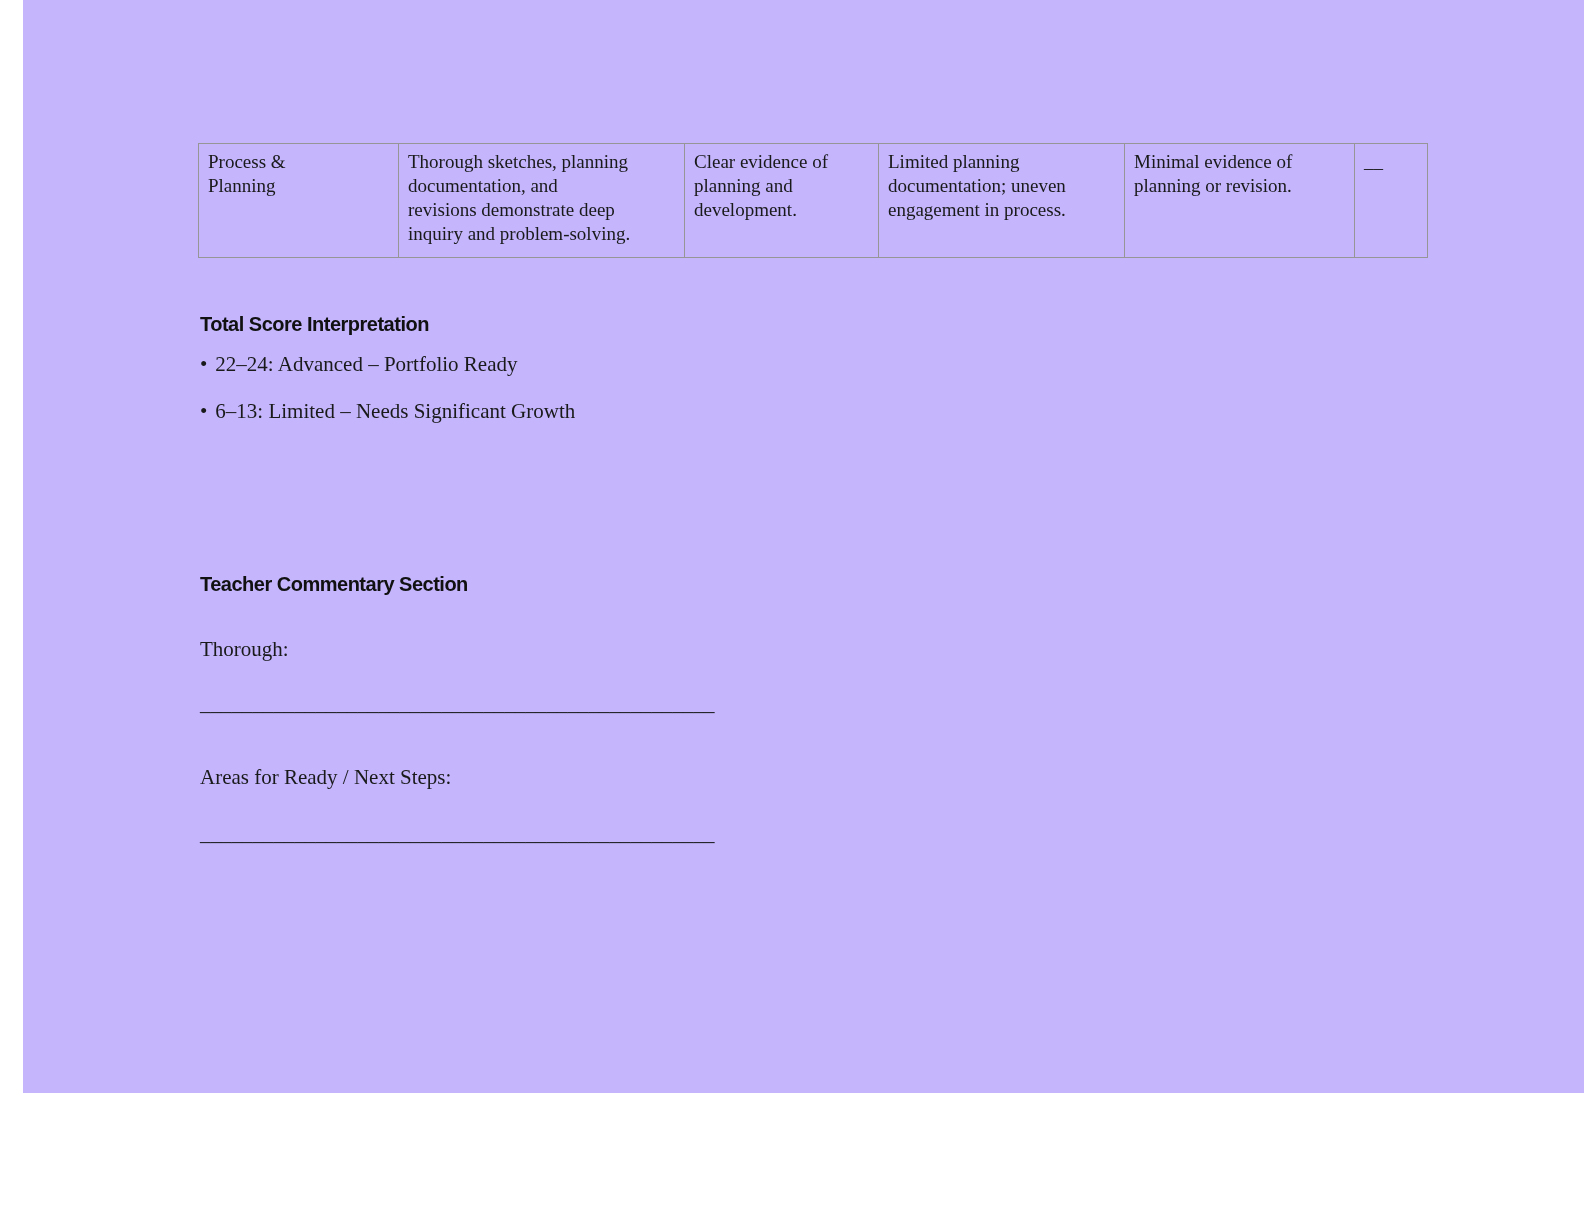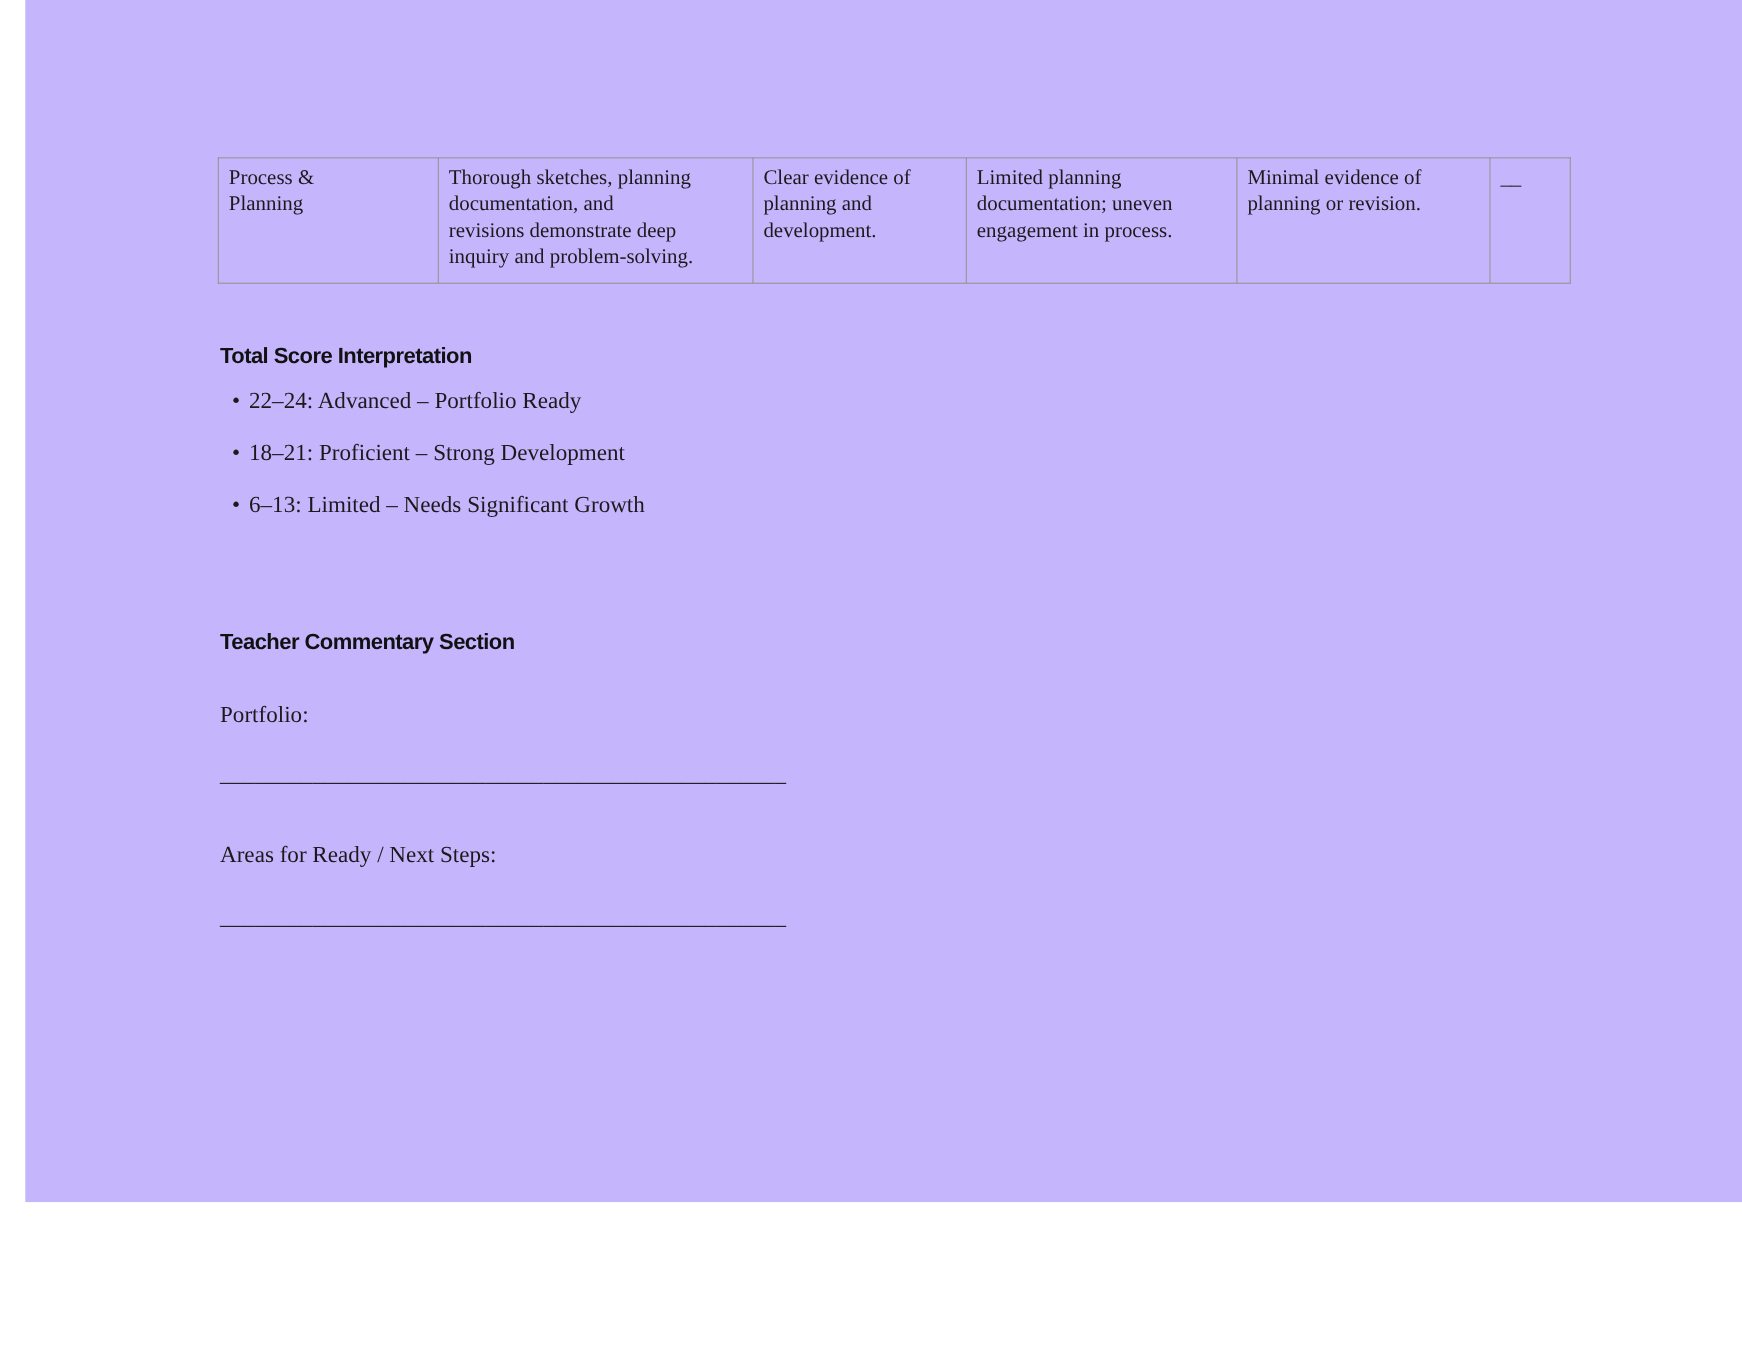--- a/index.html
+++ b/index.html
@@ -51,21 +51,21 @@
     color: #111111;
     white-space: nowrap;
     text-align: right;
   }
   #score-heading { top: 310px; }
   #commentary-heading { top: 570px; }
 
   
   .bullet-list {
     position: absolute;
-    left: 188px;
+    left: 177px;
     top: 350px;
   }
   .bullet-line {
     font-size: 21px;
     line-height: 28px;
     margin-bottom: 19px;
     white-space: nowrap;
   }
   .bullet-marker {
     display: inline-block;
@@ -131,30 +131,27 @@
     </tbody>
   </table>
 
   <div class="section-heading" id="score-heading">Total Score Interpretation</div>
 
   <div class="bullet-list">
     <div class="bullet-line">
       <span class="bullet-marker">•</span><span>22–24: Advanced – Portfolio Ready</span>
     </div>
     <div class="bullet-line">
-      <span class="bullet-marker">•</span><span>18–21: Proficient – Strong Development</span>
-    </div>
-    <div class="bullet-line">
       <span class="bullet-marker">•</span><span>6–13: Limited – Needs Significant Growth</span>
     </div>
   </div>
 
   <div class="section-heading" id="commentary-heading">Teacher Commentary Section</div>
 
-  <div class="body-label" id="strengths-label">Portfolio:</div>
+  <div class="body-label" id="strengths-label">Thorough:</div>
 
   <div class="blank-line" id="strengths-line">_________________________________________________</div>
 
   <div class="body-label" id="growth-label">Areas for Ready / Next Steps:</div>
 
   <div class="blank-line" id="growth-line">_________________________________________________</div>
 
 </div>
 
 </body></html>

